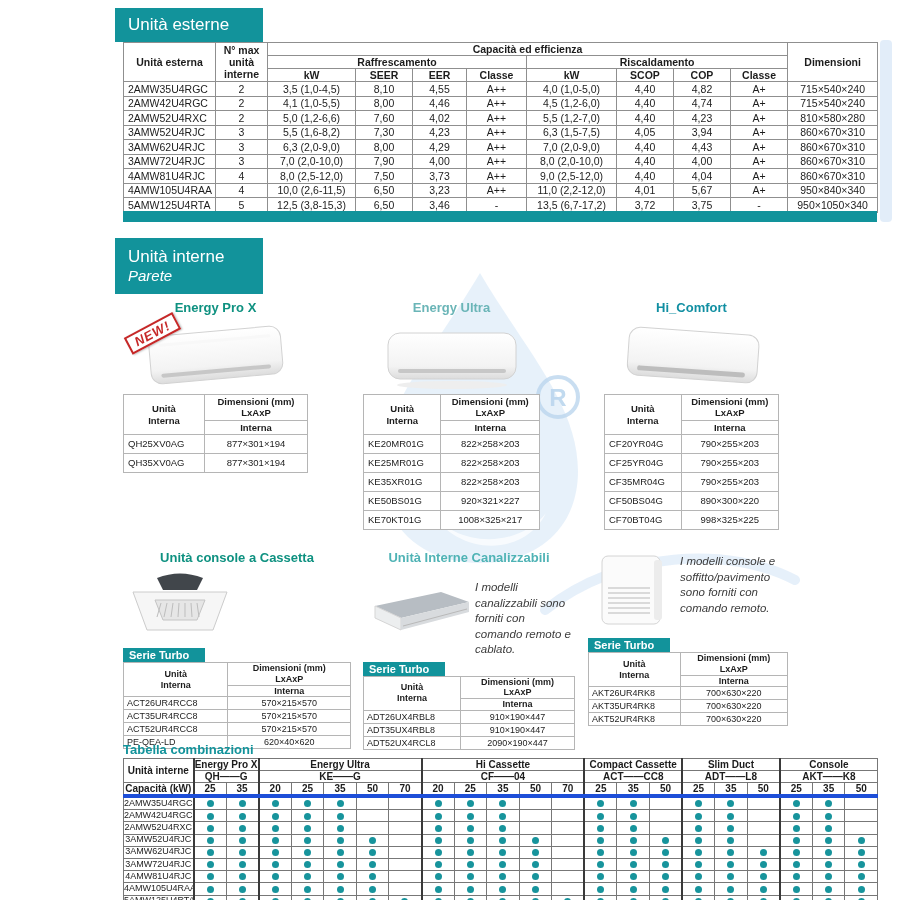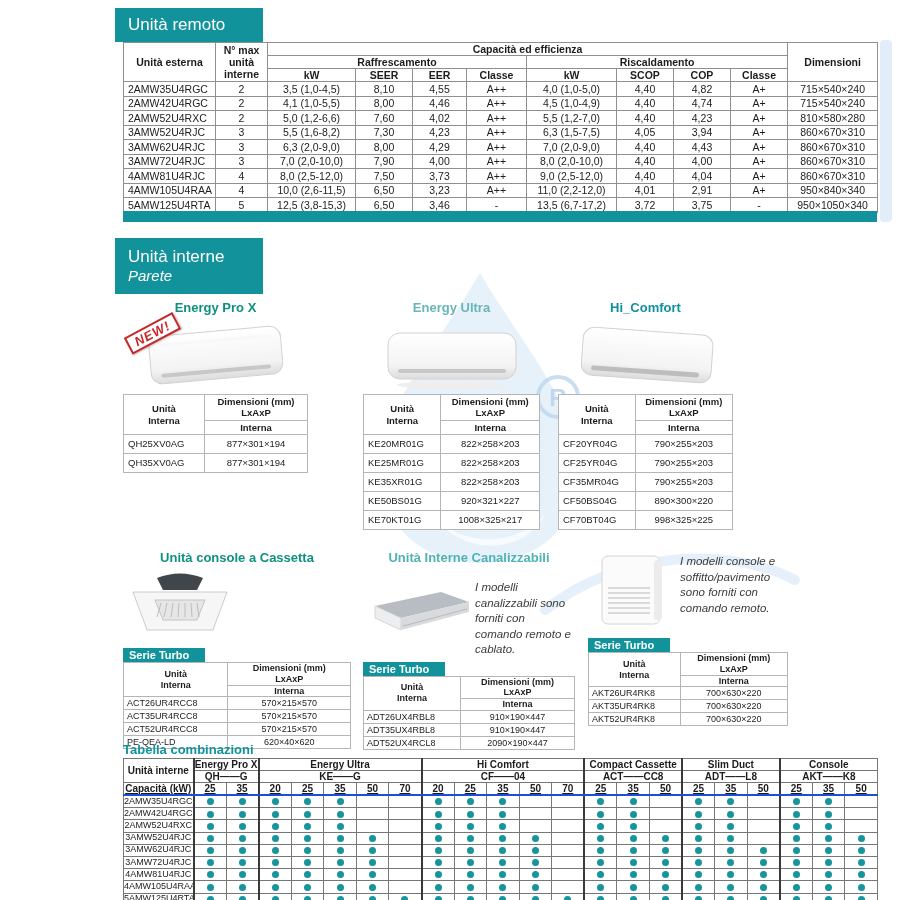--- a/index.html
+++ b/index.html
@@ -50,21 +50,21 @@
   .stable td.mcell{text-align:left;padding-left:3px;white-space:nowrap;}
   .stable tbody td{height:12px;}
   
   .combo-title{position:absolute;left:123px;top:742px;font-size:13px;font-weight:bold;color:#12939B;}
   .combo{position:absolute;left:123px;top:758px;width:754px;table-layout:fixed;font-size:9.5px;}
   .combo th,.combo td{border:1px solid #777;text-align:center;padding:0;overflow:hidden;
         white-space:nowrap;line-height:1.1;}
   .combo th{font-weight:bold;font-size:10px;height:11px;}
   .combo td{height:11.2px;}
   .combo .gstart{border-left:2px solid #3a3a3a;}
-  .combo tr.caprow th{border-bottom:2px solid #1d4ed8;text-decoration:underline;}
+  .combo tr.caprow th{border-bottom:4px solid #1d4ed8;}
   .combo td.mlabel{font-size:9px;}
   .dot{display:inline-block;width:7px;height:7px;border-radius:50%;background:#17949C;vertical-align:middle;}
 </style>
 </head>
 <body>
 
 <div class="page">
 
   <svg width="0" height="0" style="position:absolute" aria-hidden="true">
     <defs>
@@ -81,21 +81,21 @@
     <path d="M96 250 C 120 292 186 296 216 258 C 196 300 128 306 96 250 Z" fill="#ffffff" opacity="0.7"></path>
     <circle cx="228" cy="142" r="20" fill="none" stroke="#BBD6EE" stroke-width="4" opacity="0.8"></circle>
     <text x="228" y="151" text-anchor="middle" font-size="24" font-weight="bold" fill="#BBD6EE" opacity="0.9">R</text>
   </svg>
   <svg class="swoosh" style="left:540px;top:540px" width="260" height="90" viewBox="0 0 260 90">
     <path d="M5 70 C 80 10 190 6 255 40" fill="none" stroke="#D5E6F6" stroke-width="10" opacity="0.6" stroke-linecap="round"></path>
   </svg>
   <div class="edge-strip"></div>
 
   <div class="badge badge1" style="background: rgb(18, 147, 155);">
-    <span>Unità remoto</span>
+    <span>Unità esterne</span>
   </div>
 
   <table class="outdoor">
     <colgroup>
       <col style="width:92px">
         <col style="width:52px">
         <col style="width:88px">
         <col style="width:57px">
       <col style="width:54px">
         <col style="width:60px">
@@ -141,21 +141,21 @@
           <td>A+</td>
           <td>715×540×240</td>
         </tr>
         <tr>
           <td class="model-cell">2AMW42U4RGC</td>
           <td>2</td>
           <td>4,1 (1,0-5,5)</td>
           <td>8,00</td>
           <td>4,46</td>
           <td>A++</td>
-          <td>4,5 (1,0-4,9)</td>
+          <td>4,5 (1,2-6,0)</td>
           <td>4,40</td>
           <td>4,74</td>
           <td>A+</td>
           <td>715×540×240</td>
         </tr>
         <tr>
           <td class="model-cell">2AMW52U4RXC</td>
           <td>2</td>
           <td>5,0 (1,2-6,6)</td>
           <td>7,60</td>
@@ -221,21 +221,21 @@
         </tr>
         <tr>
           <td class="model-cell">4AMW105U4RAA</td>
           <td>4</td>
           <td>10,0 (2,6-11,5)</td>
           <td>6,50</td>
           <td>3,23</td>
           <td>A++</td>
           <td>11,0 (2,2-12,0)</td>
           <td>4,01</td>
-          <td>2,91</td>
+          <td>5,67</td>
           <td>A+</td>
           <td>950×840×340</td>
         </tr>
         <tr>
           <td class="model-cell">5AMW125U4RTA</td>
           <td>5</td>
           <td>12,5 (3,8-15,3)</td>
           <td>6,50</td>
           <td>3,46</td>
           <td>-</td>
@@ -334,21 +334,21 @@
             <td>920×321×227</td>
           </tr>
           <tr>
             <td class="mcell">KE70KT01G</td>
             <td>1008×325×217</td>
           </tr>
         </tbody>
     </table>
   </div>
 
-  <div class="family" style="left:558px;width:175px">
+  <div class="family" style="left:604px;width:175px">
     <div class="ftitle" style="color: rgb(17, 143, 162);">Hi_Comfort</div>
     <div class="fimg">
       <svg width="160" height="76" viewBox="0 0 160 76">
         <g transform="rotate(4 80 40)">
           <rect x="16" y="14" rx="11" width="130" height="48" fill="url(#unitGrad)" stroke="#d2d2d2"></rect>
           <rect x="26" y="52" width="108" height="5" rx="2.5" fill="#bdbdbd"></rect>
         </g>
       </svg>
     </div>
     <table class="dimtable">
@@ -565,21 +565,21 @@
         <col style="width: 32.5714px;">
         <col style="width: 32.5714px;">
         <col style="width: 32.5714px;">
         <col style="width: 32.5714px;">
       </colgroup>
     <thead id="combo-head">
         <tr>
           <th rowspan="2">Unità interne</th>
           <th class="gstart" colspan="2">Energy Pro X</th>
           <th class="gstart" colspan="5">Energy Ultra</th>
-          <th class="gstart" colspan="5">Hi Comfort</th>
+          <th class="gstart" colspan="5">Hi Cassette</th>
           <th class="gstart" colspan="3">Compact Cassette</th>
           <th class="gstart" colspan="3">Slim Duct</th>
           <th class="gstart" colspan="3">Console</th>
         </tr>
         <tr>
           <th class="gstart" colspan="2">QH——G</th>
           <th class="gstart" colspan="5">KE——G</th>
           <th class="gstart" colspan="5">CF——04</th>
           <th class="gstart" colspan="3">ACT——CC8</th>
           <th class="gstart" colspan="3">ADT——L8</th>

